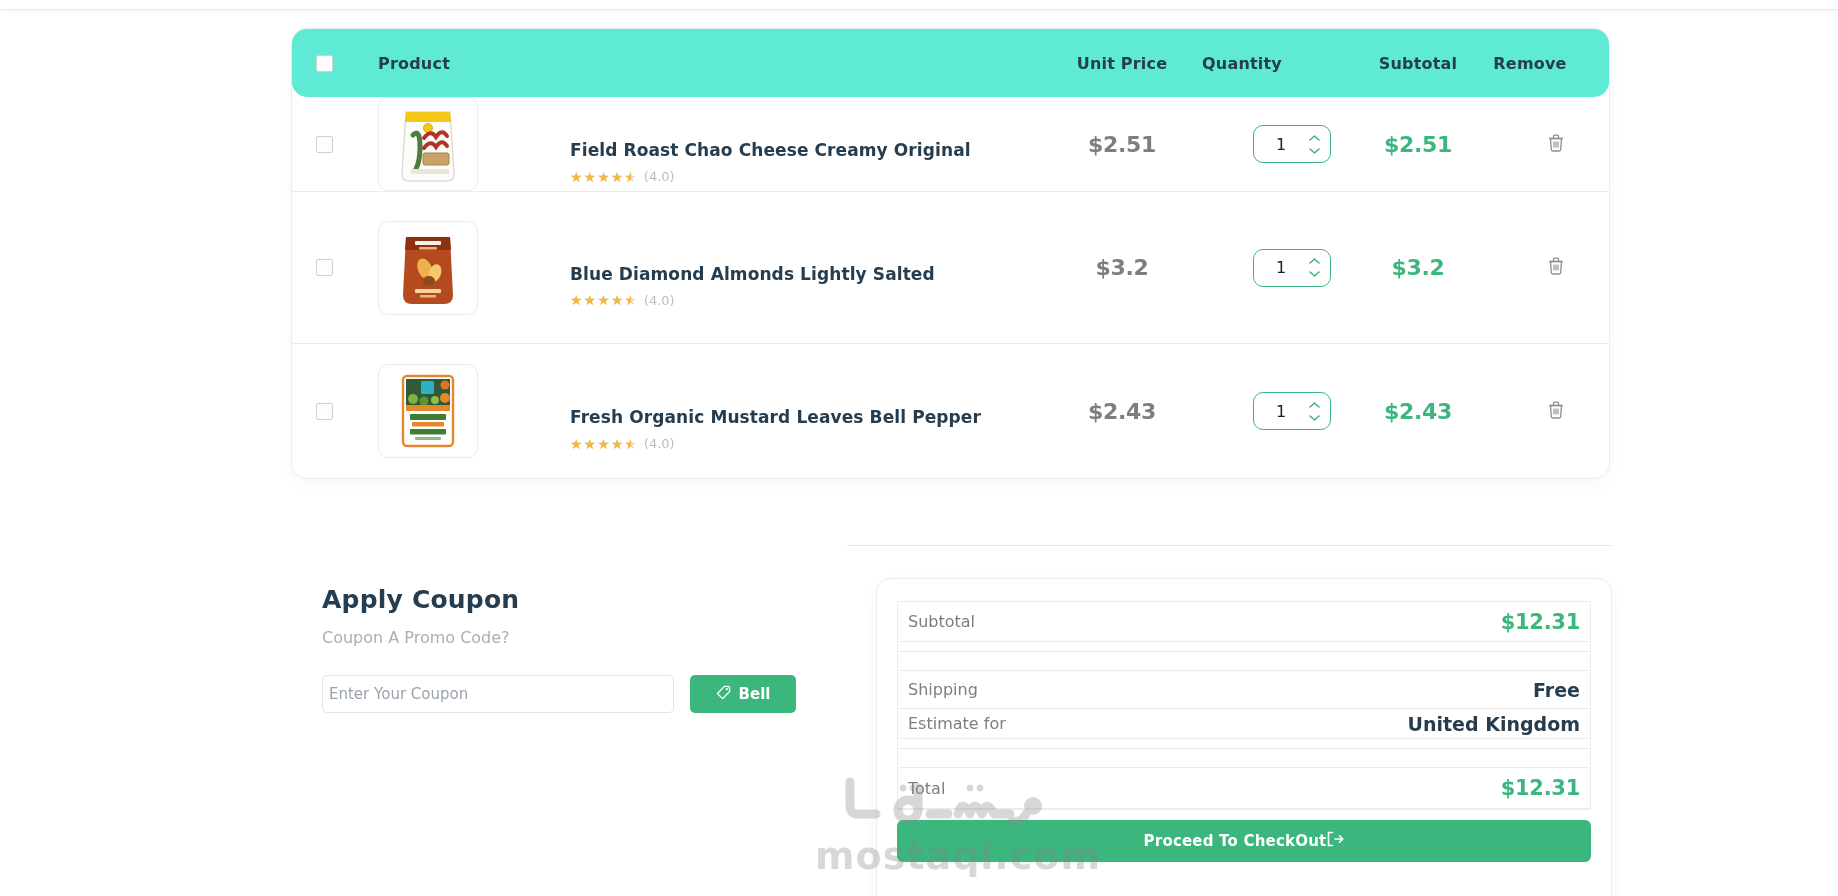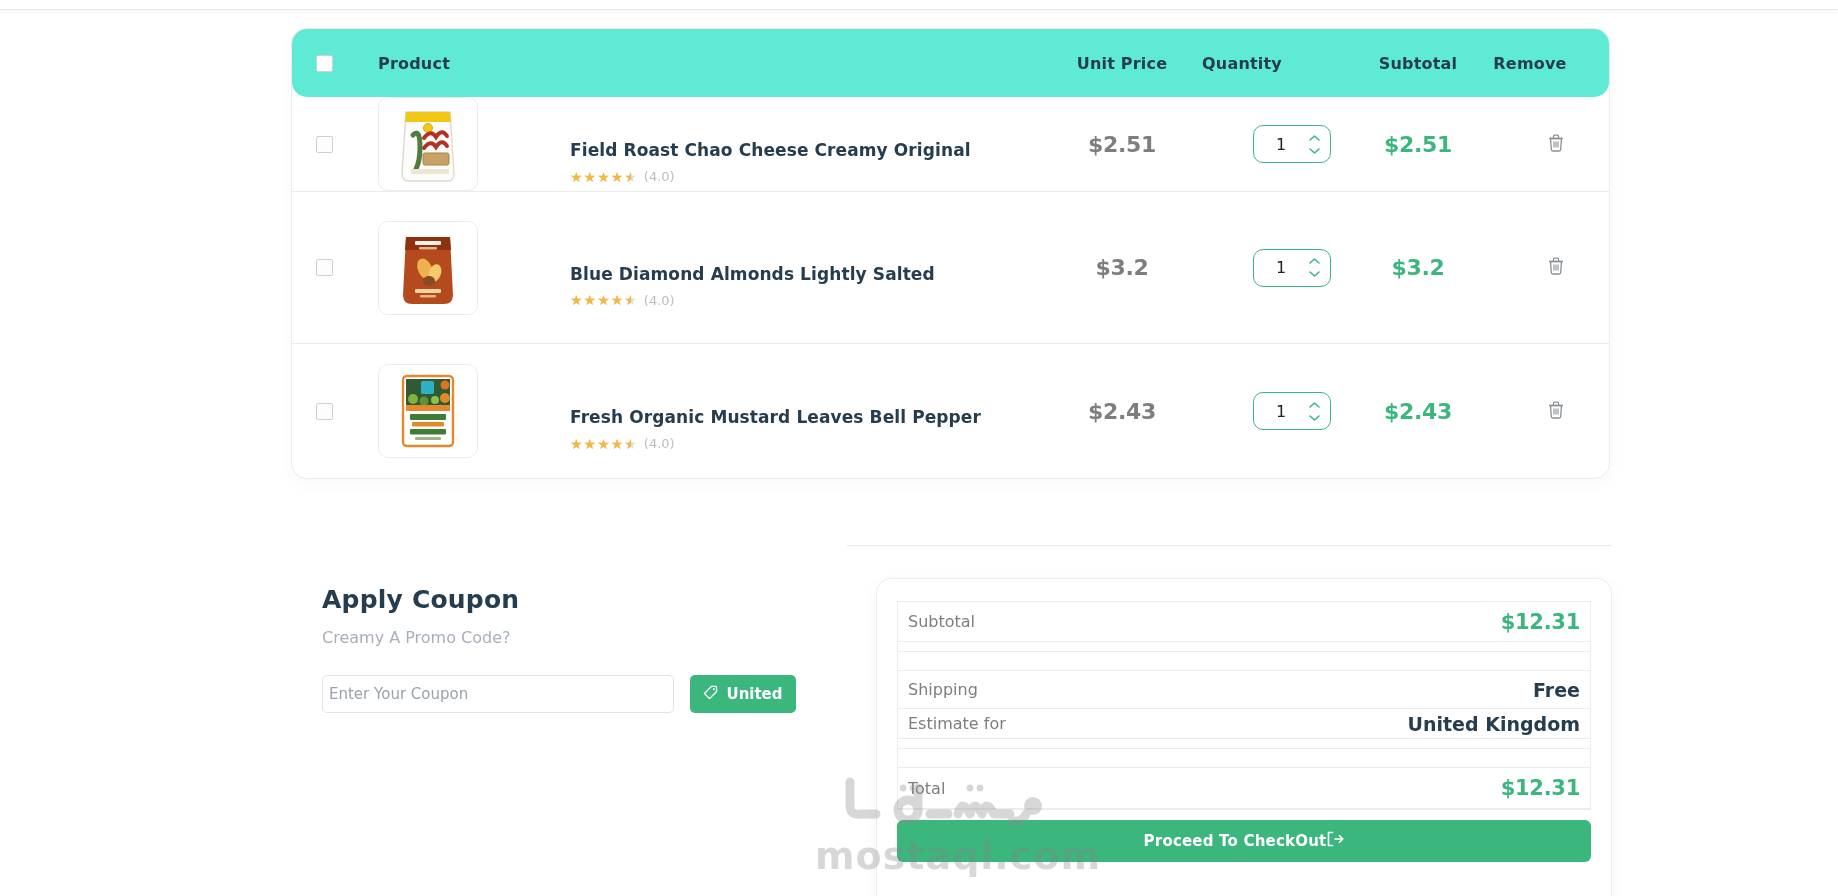--- a/index.html
+++ b/index.html
@@ -308,31 +308,31 @@
           </svg>
         </span>
       </button>
     </div>
   </div>
 </div>
 </div>
 
 <div class="coupon">
   <div class="coupon-title">Apply Coupon</div>
-  <div class="coupon-sub">Creamy A Promo Code?</div>
+  <div class="coupon-sub">Coupon A Promo Code?</div>
   <div class="coupon-form">
     <input class="coupon-input" value="" placeholder="Enter Your Coupon" style="">
     <button class="apply-btn">
       <span>
         <svg width="15" height="15" viewBox="0 0 16 16">
             <path d="M9 1.5 h4 q1.5 0 1.5 1.5 v4 L7 14.5 1.5 9 z" fill="none" stroke="#fff" stroke-width="1.4" stroke-linejoin="round"></path>
             <circle cx="11.6" cy="4.4" r="1.1" fill="#fff"></circle>
           </svg>
       </span>
-      <span>United</span>
+      <span>Bell</span>
     </button>
   </div>
 </div>
 
 <div class="summary-divider"></div>
 
 <div class="summary-card">
   <div class="summary-table">
     <div class="srow srow-subtotal">
       <span class="s-label">Subtotal</span>

